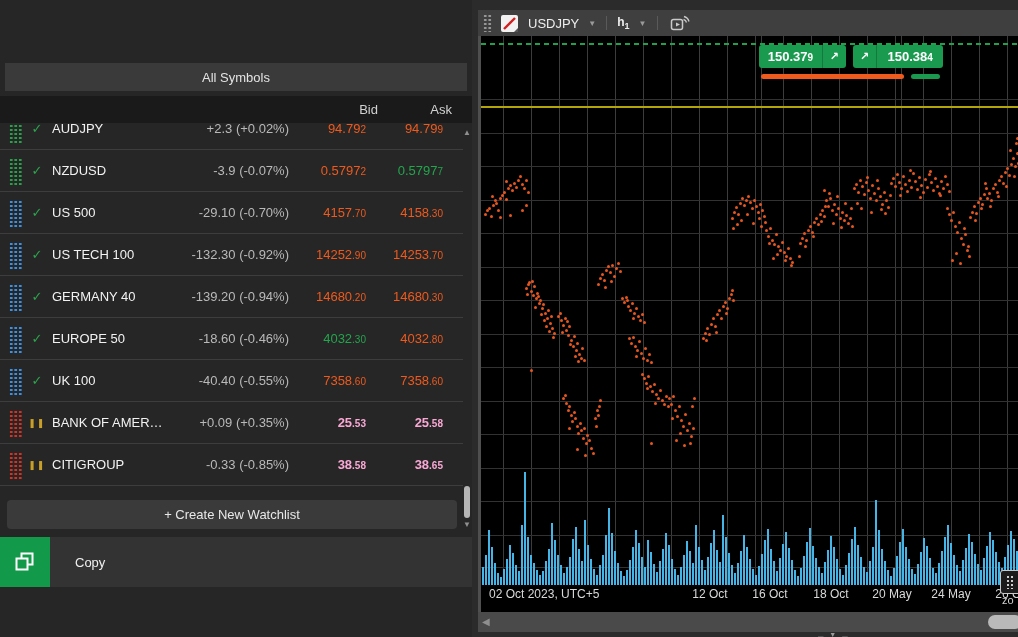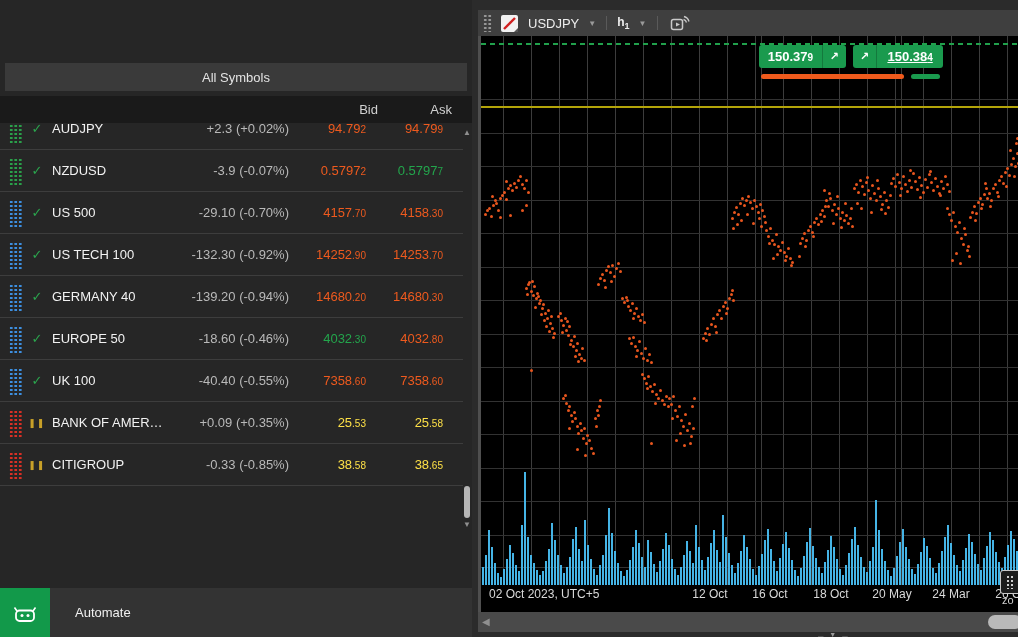--- a/index.html
+++ b/index.html
@@ -24,21 +24,21 @@
   .row{display:flex;align-items:center;height:42px;border-bottom:1px solid #3d3d3d;background:#262626;padding-right:20px;cursor:pointer;}
   .handle{width:13px;height:28px;margin-left:9px;flex:0 0 13px;
     background-image:radial-gradient(circle,var(--hc) 1.1px,transparent 1.4px);background-size:4.5px 4px;background-position:0 1px;}
   .h-green{--hc:#2aa04a;} .h-blue{--hc:#3d8fe0;} .h-red{--hc:#d93025;}
   .status{width:30px;flex:0 0 30px;text-align:center;font-size:13px;}
   .st-check{color:#2ba64e;} .st-pause{color:#c8a028;font-size:9px;letter-spacing:1px;font-weight:bold;}
   .sym{flex:1;color:#f2f2f2;font-size:13px;white-space:nowrap;overflow:hidden;}
   .chg{width:118px;flex:0 0 118px;text-align:right;color:#b9b9b9;font-size:13px;}
   .px{width:77px;flex:0 0 77px;text-align:right;font-size:13px;}
   .px small{font-size:10px;}
-  .c-orange{color:#ee5a1e;} .c-green{color:#23a54c;} .c-neutral{color:#fde047;}
+  .c-orange{color:#ee5a1e;} .c-green{color:#23a54c;} .c-neutral{color:#f9a8d4;font-weight:bold;}
   
   #left-scrollbar{position:absolute;left:462px;top:128px;width:10px;height:400px;}
   .sb-arrow{position:absolute;left:0;width:10px;color:#8f8f8f;font-size:8px;text-align:center;cursor:pointer;}
   #left-sb-handle{position:absolute;left:2px;top:358px;width:6px;height:32px;background:#b5b5b5;border-radius:3px;cursor:pointer;}
   #create-watchlist-btn{position:absolute;left:7px;top:500px;width:450px;height:29px;background:#3a3a3a;border:none;border-radius:4px;color:#e8e8e8;font-size:13px;cursor:pointer;font-family:inherit;}
   .menu-item{position:absolute;left:0;width:472px;height:50px;background:#333;display:flex;align-items:center;cursor:pointer;}
   .menu-icon-cell{width:50px;height:50px;background:#12994a;display:flex;align-items:center;justify-content:center;flex:0 0 50px;}
   .menu-label{margin-left:25px;color:#f0f0f0;font-size:13px;}
   
   #chart-panel{position:absolute;left:478px;top:0;width:540px;height:637px;background:#2b2b2b;}
@@ -64,21 +64,21 @@
   #level-line{position:absolute;left:0;top:70px;width:540px;height:2px;background:#b3a409;}
   .badge{position:absolute;top:9px;height:23px;background:#1a9a4e;border-radius:3px;color:#fff;
     display:flex;align-items:center;font-size:13px;font-weight:bold;cursor:pointer;}
   .badge small{font-size:10px;font-weight:bold;}
   .badge .arr{font-size:11px;font-weight:bold;}
   #bid-badge{left:278px;width:87px;}
   #bid-badge .val{flex:1;text-align:center;}
   #bid-badge .arr{border-left:1px solid #14793d;padding:0 7px;line-height:23px;}
   #ask-badge{left:372px;width:90px;}
   #ask-badge .arr{border-right:1px solid #14793d;padding:0 7px;line-height:23px;}
-  #ask-badge .val{flex:1;text-align:center;text-decoration:underline;}
+  #ask-badge .val{flex:1;text-align:center;}
   #sent-sell{position:absolute;left:280px;top:38px;width:143px;height:5px;background:#f05a1c;border-radius:3px;}
   #sent-buy{position:absolute;left:430px;top:38px;width:29px;height:5px;background:#1a9a4e;border-radius:3px;}
   #zoom-box{position:absolute;left:519px;top:534px;width:60px;height:24px;background:#1c1c1c;border:1px solid #c9c9c9;border-radius:3px;display:flex;align-items:center;cursor:pointer;}
   #zoom-box .zdots{width:8px;height:14px;margin-left:5px;background-image:radial-gradient(circle,#cfcfcf 1px,transparent 1.3px);background-size:4px 4px;}
   #zoom-sub{position:absolute;left:521px;top:558px;color:#cfcfcf;font-size:11px;}
   #h-scrollbar{position:absolute;left:0;top:612px;width:540px;height:20px;background:#4a4a4a;}
   #h-sb-left{position:absolute;left:4px;top:0;height:20px;line-height:20px;color:#8f8f8f;font-size:10px;cursor:pointer;}
   #h-sb-handle{position:absolute;left:510px;top:3px;width:34px;height:14px;background:#b9b9b9;border-radius:7px;cursor:pointer;}
   #collapse-ctl{position:absolute;left:340px;top:631px;color:#9a9a9a;font-size:7px;letter-spacing:2px;cursor:pointer;}
 </style>
@@ -173,34 +173,32 @@
         </div>
       </div>
   </div>
 
   <div id="left-scrollbar">
     <div class="sb-arrow" style="top:0;">▲</div>
     <div id="left-sb-handle"></div>
     <div class="sb-arrow" style="top:392px;">▼</div>
   </div>
 
-
-
-  <div class="menu-item" style="top:588px;height:49px;">
+  <button id="create-watchlist-btn">+ Create New Watchlist</button>
+
+  <div class="menu-item" style="top:537px;height:50px;">
     <div class="menu-icon-cell">
-      <svg width="24" height="20" viewBox="0 0 24 20">
-        <line x1="4" y1="8" x2="1.5" y2="4.5" stroke="#fff" stroke-width="1.6"></line>
-        <line x1="20" y1="8" x2="22.5" y2="4.5" stroke="#fff" stroke-width="1.6"></line>
-        <rect x="3" y="7.5" width="18" height="10.5" rx="3.5" fill="none" stroke="#fff" stroke-width="1.8"></rect>
-        <circle cx="9" cy="12.5" r="1.5" fill="#fff"></circle>
-        <circle cx="15" cy="12.5" r="1.5" fill="#fff"></circle>
+      <svg width="22" height="22" viewBox="0 0 22 22">
+        <rect x="7.5" y="2.5" width="11" height="11" fill="none" stroke="#fff" stroke-width="2"></rect>
+        <rect x="2.5" y="7.5" width="11" height="11" fill="#12994a" stroke="#fff" stroke-width="2"></rect>
       </svg>
     </div>
-    <span class="menu-label">Automate</span>
+    <span class="menu-label">Copy</span>
   </div>
+
 </div>
 
 <div id="chart-panel">
 
   <div id="chart-header">
     <div id="chart-drag"></div>
     <div id="symbol-icon">
       <svg width="17" height="17" viewBox="0 0 17 17">
           <line x1="3" y1="14" x2="14" y2="3" stroke="#d02020" stroke-width="2.4"></line>
         </svg>
@@ -860,21 +858,21 @@
     </div>
     <div id="sent-sell"></div>
     <div id="sent-buy"></div>
 
     <div id="xaxis-layer">
         <div class="xlabel left" style="left: 8px;">02 Oct 2023, UTC+5</div>
         <div class="xlabel" style="left: 229px;">12 Oct</div>
         <div class="xlabel" style="left: 289px;">16 Oct</div>
         <div class="xlabel" style="left: 350px;">18 Oct</div>
         <div class="xlabel" style="left: 411px;">20 May</div>
-        <div class="xlabel" style="left: 470px;">24 Mar</div>
+        <div class="xlabel" style="left: 470px;">24 May</div>
         <div class="xlabel" style="left: 532px;">26 Oct</div>
       </div>
 
     <div id="zoom-box">
       <div class="zdots"></div>
 
     </div>
     <div id="zoom-sub">zo</div>
   </div>
 

